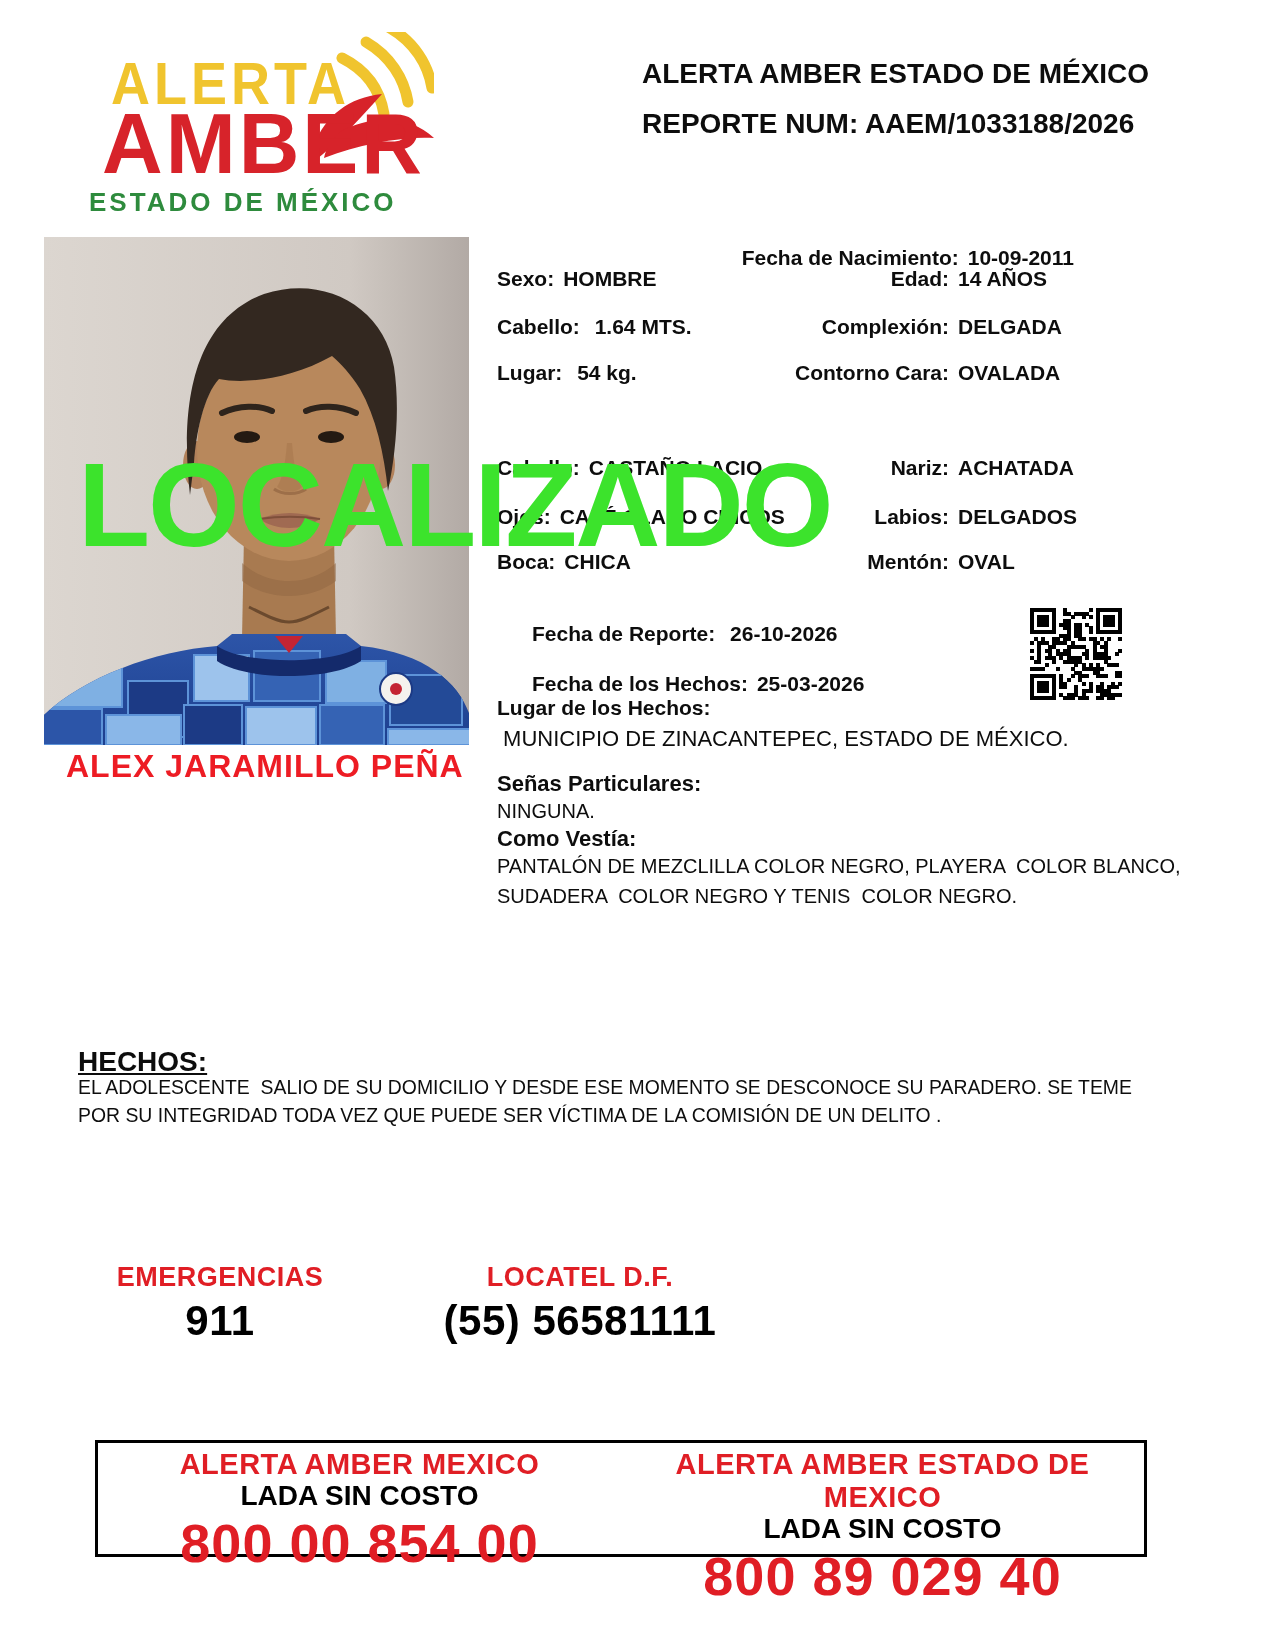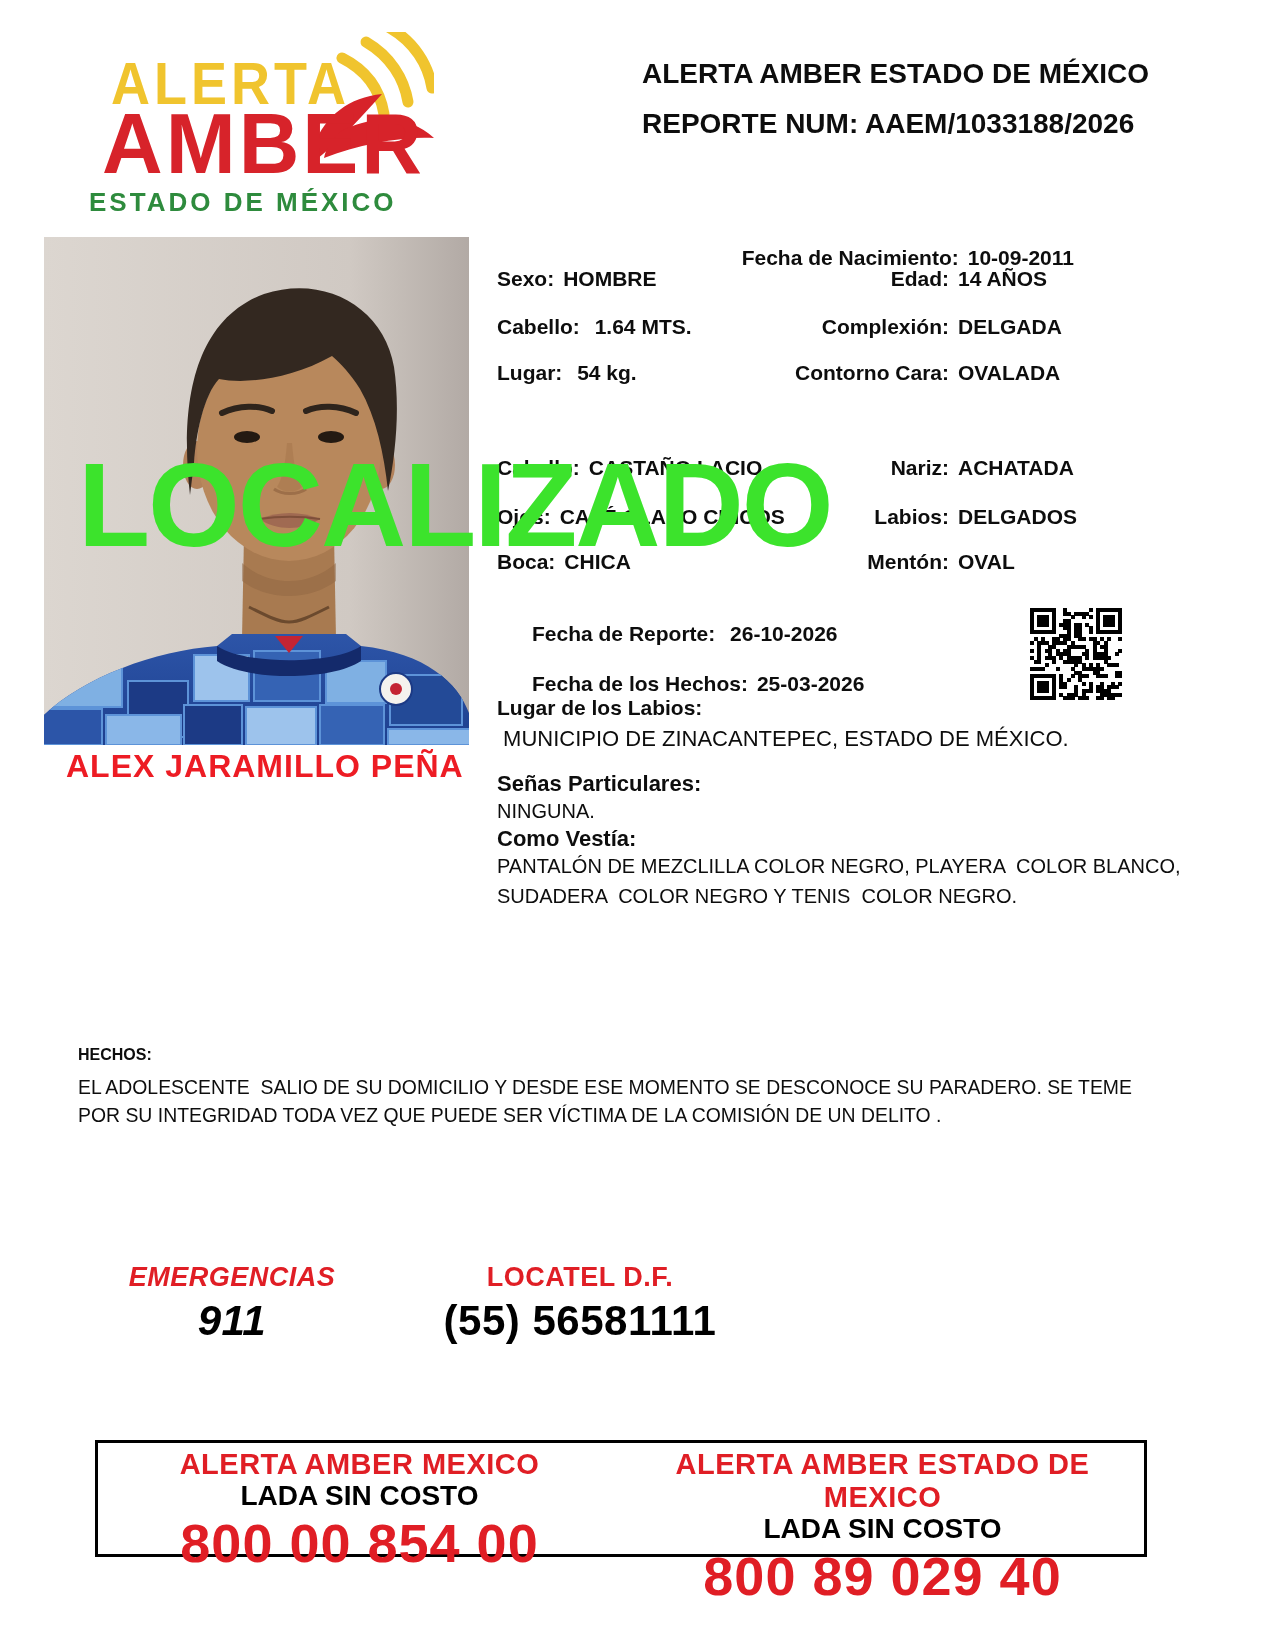--- a/index.html
+++ b/index.html
@@ -52,29 +52,29 @@
   .birth-row{position:absolute;left:0;width:665px;text-align:right;padding-right:88px;box-sizing:border-box;
     font-size:21px;font-weight:bold;white-space:pre;}
 
   
   .qr{left:1030px;top:608px;width:92px;height:92px;background:#fff;z-index:5;}
   .qr i{position:absolute;background:#000;display:block;}
   .qr b.fp{position:absolute;width:26px;height:26px;border:4px solid #000;box-sizing:border-box;}
   .qr b.fp::after{content:"";position:absolute;left:3px;top:3px;right:3px;bottom:3px;background:#000;}
 
   
-  .hechos-label{left:78px;top:1046px;font-size:16px;font-weight:bold;}
+  .hechos-label{left:78px;top:1046px;font-size:28px;font-weight:bold;text-decoration:underline;}
   .hechos-l1{left:78px;top:1076px;font-size:20px;white-space:pre;transform:scaleX(.97);transform-origin:left top;}
   .hechos-l2{left:78px;top:1104px;font-size:20px;white-space:pre;transform:scaleX(.97);transform-origin:left top;}
 
   
   .phone-col{position:absolute;text-align:center;}
   .phone-label{font-size:27px;font-weight:bold;color:var(--red);letter-spacing:.5px;}
   .phone-num{font-size:42px;font-weight:bold;color:#000;margin-top:4px;letter-spacing:.5px;}
-  .pc1{left:72px;top:1262px;width:320px;font-style:italic;}
+  .pc1{left:60px;top:1262px;width:320px;}
   .pc2{left:415px;top:1262px;width:330px;}
   .pc3{left:790px;top:1262px;width:340px;}
 
   
   .footer-box{left:95px;top:1440px;width:1052px;height:117px;border:3px solid #000;
     display:flex;box-sizing:border-box;}
   .fcol{flex:1;text-align:center;padding-top:5px;}
   .f-title{font-size:29px;font-weight:bold;color:var(--red);letter-spacing:.5px;}
   .f-sub{font-size:28px;font-weight:bold;color:#000;line-height:1.05;}
   .f-num{font-size:54px;font-weight:bold;color:var(--red);letter-spacing:1px;margin-top:2px;}
@@ -196,21 +196,21 @@
     </div>
 
     <div class="d-single" style="top:380px">
       <span>Fecha de Reporte:</span><span class="val"> 26-10-2026</span>
     </div>
 
     <div class="d-single" style="top:430px">
       <span>Fecha de los Hechos:</span><span class="val">25-03-2026</span>
     </div>
 
-    <div class="d-single" style="top:478px">Lugar de los Labios:</div>
+    <div class="d-single" style="top:478px">Lugar de los Hechos:</div>
     <div class="d-plain" style="top:508px;font-size:22px"> MUNICIPIO DE ZINACANTEPEC, ESTADO DE MÉXICO.</div>
 
     <div class="d-single" style="top:553px;font-size:22px">Señas Particulares:</div>
     <div class="d-plain" style="top:582px;font-size:20px">NINGUNA.</div>
 
     <div class="d-single" style="top:608px;font-size:22px">Como Vestía:</div>
     <div class="d-plain" style="top:637px;font-size:20px">PANTALÓN DE MEZCLILLA COLOR NEGRO, PLAYERA  COLOR BLANCO,</div>
     <div class="d-plain" style="top:667px;font-size:20px">SUDADERA  COLOR NEGRO Y TENIS  COLOR NEGRO.</div>
   </div>
 

